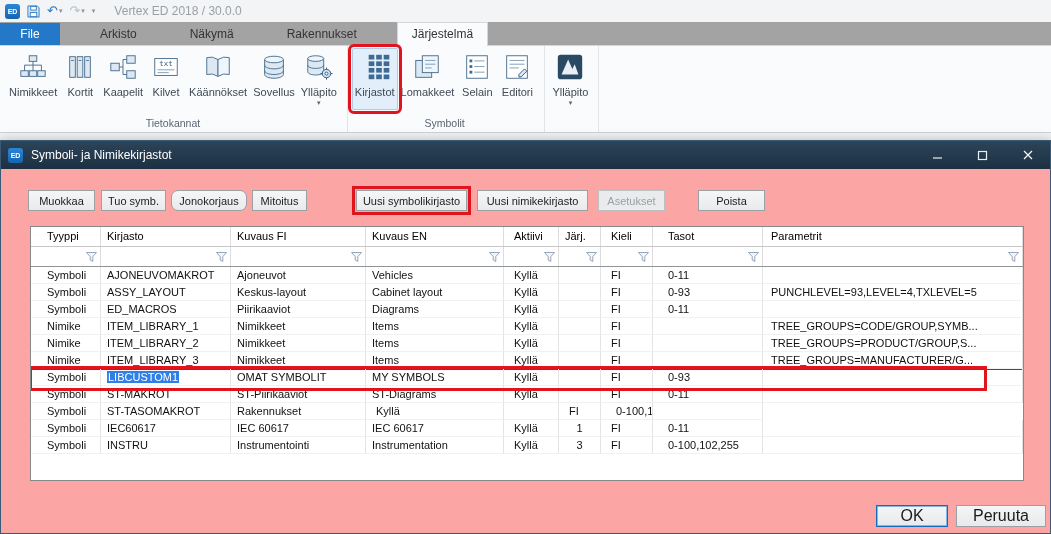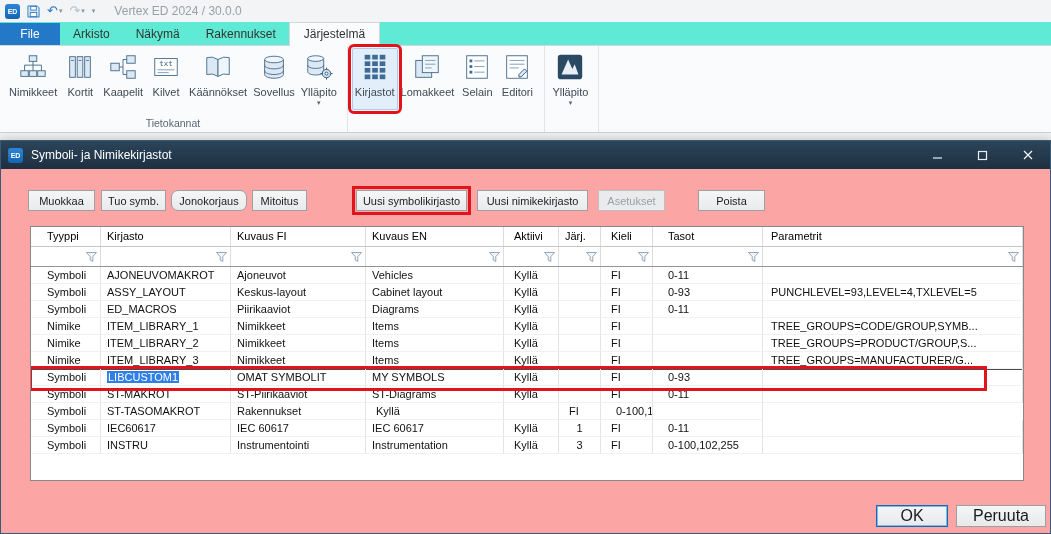--- a/index.html
+++ b/index.html
@@ -15,34 +15,34 @@
   .titlebar { position:absolute; left:0; top:0; right:0; height:22px; background:#f3f4f5;
     display:flex; align-items:center; gap:7px; padding-left:5px; }
   .ed-logo { width:15px; height:15px; border-radius:3px; background:linear-gradient(#2b86d8,#1565b0);
     color:#fff; font-size:7px; font-weight:bold; display:flex; align-items:center; justify-content:center; flex:0 0 auto;}
   .qat { display:flex; align-items:center; gap:1px; }
   .u-arrow { font-size:13px; color:#2e7bc4; line-height:14px;}
   .u-arrow.off { color:#b7c3cd; }
   .mini-arrow { font-size:7px; color:#8a929a; }
   .app-title { margin-left:12px; color:#9aa0a6; font-size:12px; }
   
-  .tabs { position:absolute; left:0; top:22px; right:0; height:23px; background:#5eead4;
-    display:flex; align-items:flex-end; }
+  .tabs { position:absolute; left:0; top:22px; right:0; height:23px; background:#a3a3a3;
+    display:flex; align-items:flex-end;gap:27px; }
   .tab { height:22px; line-height:22px; padding:0 13px; font-size:12px; color:#333; }
   .tab-file { background:var(--file-tab-blue); color:#fff; width:60px; text-align:center; padding:0; }
   .tab-active { height:24px; line-height:23px; margin-bottom:-1px; background:#fafbfc;
     border:1px solid #d4d7d9; border-bottom:none; position:relative; z-index:5; padding:0 14px;}
   
   .ribbon { position:absolute; left:0; top:45px; right:0; height:88px; background:#fafbfc;
     border-top:1px solid #d4d7d9; border-bottom:1px solid #cfd2d4; display:flex; align-items:stretch; padding-left:2px;}
   .rgroup { display:flex; flex-direction:column; border-right:1px solid #e2e5e7; padding:2px 7px 0 4px; }
   .rrow { display:flex; align-items:flex-start; flex:1; }
   .rbtn { min-width:40px; min-height:62px; display:flex; flex-direction:column; align-items:center;
     padding:2px 3px 0 3px; border-radius:2px; }
-  .rbtn.pressed { background:#e2eef9; box-shadow: inset 0 0 0 1px #aecbe6; }
+  .rbtn.pressed { background:#e2eef9; box-shadow: inset 0 0 0 1px #aecbe6; align-items: flex-end; }
   .rbtn.annot, .tbtn.annot { outline:3px solid var(--annotation-red); outline-offset:1px; z-index:8; }
   .ricon { width:32px; height:34px; display:flex; align-items:center; justify-content:center; }
   .rlbl { font-size:11px; color:#3f4a55; margin-top:2px; white-space:nowrap; }
   .rarr { font-size:7px; color:#5a6570; line-height:7px; margin-top:1px; }
   .rglabel { height:17px; line-height:16px; font-size:10.5px; color:#5a6570; text-align:center; }
   
   .dialog { position:absolute; left:0; top:140px; width:1051px; height:394px; background:#fca5a5;
     border:1px solid #3a5a78; box-shadow:0 3px 12px rgba(0,0,0,.35); }
   .dlg-tb { position:absolute; left:0; top:0; right:0; height:28px;
     background:linear-gradient(180deg,#2c4459,#1d3042); display:flex; align-items:center; gap:8px; padding-left:7px; }
@@ -94,21 +94,21 @@
   </span>
   <span class="qat">
     <span class="u-arrow">↶</span>
     <span class="mini-arrow">▾</span>
   </span>
   <span class="qat">
     <span class="u-arrow off">↷</span>
     <span class="mini-arrow">▾</span>
   </span>
   <span class="mini-arrow">▾</span>
-  <span class="app-title">Vertex ED 2024 / 30.0.0</span>
+  <span class="app-title">Vertex ED 2018 / 30.0.0</span>
 </div>
 
 <div class="tabs">
     <div class="tab tab-file">File</div>
     <div class="tab">Arkisto</div>
     <div class="tab">Näkymä</div>
     <div class="tab">Rakennukset</div>
     <div class="tab tab-active">Järjestelmä</div>
   </div>
 <div class="ribbon">
@@ -251,20 +251,21 @@
           <span class="ricon">
             <svg width="30" height="30" viewBox="0 0 32 32">
               <rect x="5" y="4" width="22" height="24" fill="#fff" stroke="#4a6d8c"></rect>
               <path d="M8 9h16M8 13h16M8 17h10" stroke="#7d9cb8"></path>
               <path d="M18 24l6-6 2.5 2.5-6 6H18z" fill="#dce9f4" stroke="#35597a"></path>
             </svg>
           </span>
           <span class="rlbl">Editori</span>
         </div>
       </div>
+      <div class="rglabel">Symbolit</div>
     </div>
     <div class="rgroup">
       <div class="rrow">
         <div class="rbtn">
           <span class="ricon">
             <svg width="30" height="30" viewBox="0 0 32 32">
               <rect x="3" y="3" width="26" height="26" rx="3" fill="#2a4a63"></rect>
               <path d="M7 24L14 8l4.5 10 2.5-5 4 11z" fill="#e8eef4"></path>
             </svg>
           </span>

